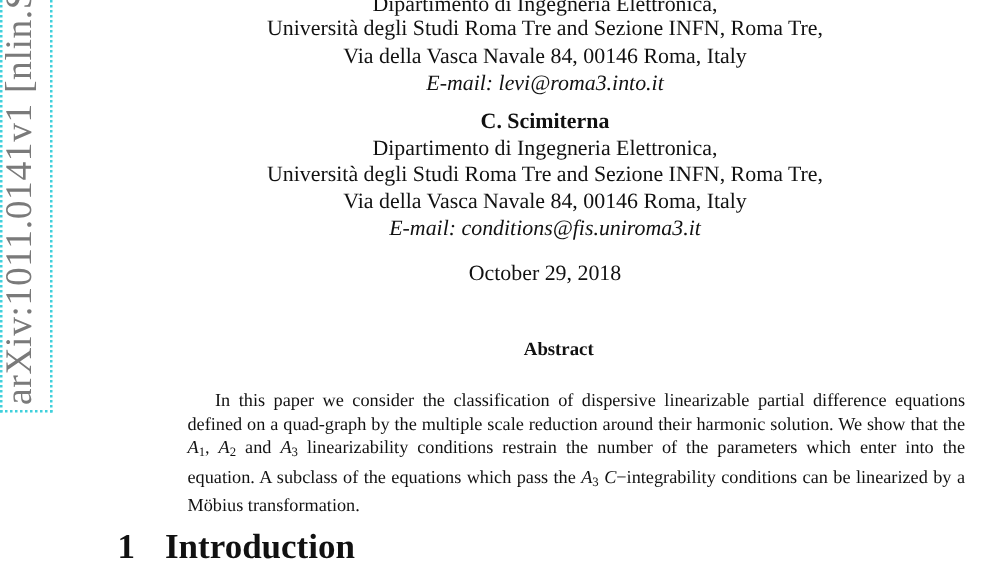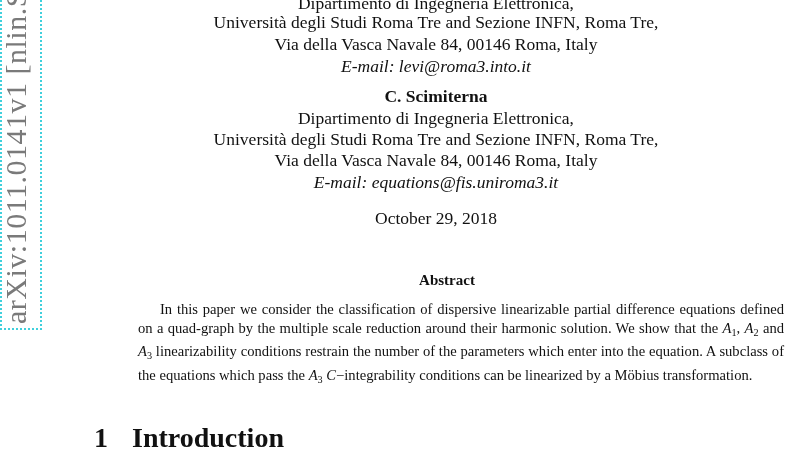--- a/index.html
+++ b/index.html
@@ -22,21 +22,21 @@
   }
   .center { position:absolute; left:0; width:900px; text-align:center; font-family:"Liberation Serif",serif; font-size:17.5px; line-height:22px; }
   .affil { left:-14px; }
   .bold { font-weight:bold; }
   .ital { font-style:italic; }
   .abstract-title { position:absolute; left:0; width:894px; top:272px; text-align:center; font-family:"Liberation Serif",serif; font-weight:bold; font-size:15px; }
   .abstract-body {
     position:absolute; left:138px; width:646px; top:300px;
     font-family:"Liberation Serif",serif; font-size:14.6px; line-height:18.6px; text-align:justify;
   }
-  .abstract-body p { margin:0; text-indent:22px; text-align-last:left; }
+  .abstract-body p { margin:12px; text-indent:22px; text-align-last:left; }
   .section {
     position:absolute; left:94px; top:422px; font-family:"Liberation Serif",serif;
     font-weight:bold; font-size:28px;
   }
   .section .num { display:inline-block; width:38px; }
   sub { font-size:70%; vertical-align:-3px; }
 </style>
 </head>
 <body>
 
@@ -51,21 +51,21 @@
   <span>E-mail:</span>
   <span>levi@roma3.into.it</span>
 </div>
 
 <div class="center affil bold" style="top:85px;">C. Scimiterna</div>
 <div class="center affil" style="top:107px;">Dipartimento di Ingegneria Elettronica,</div>
 <div class="center affil" style="top:128px;">Università degli Studi Roma Tre and Sezione INFN, Roma Tre,</div>
 <div class="center affil" style="top:149px;">Via della Vasca Navale 84, 00146 Roma, Italy</div>
 <div class="center affil ital" style="top:171px;">
   <span>E-mail:</span>
-  <span>equations@fis.uniroma3.it</span>
+  <span>conditions@fis.uniroma3.it</span>
 </div>
 
 <div class="center affil" style="top:207px;">October 29, 2018</div>
 
 <div class="abstract-title">Abstract</div>
 
 <div class="abstract-body">
   <p><span>In this paper we consider the classification of dispersive linearizable partial difference equations defined on a quad-graph by the multiple scale reduction around their harmonic solution. We show that the </span><i>A</i><sub>1</sub><span>, </span><i>A</i><sub>2</sub><span> and </span><i>A</i><sub>3</sub><span> linearizability conditions restrain the number of the parameters which enter into the equation.  A subclass of the equations which pass the </span><i>A</i><sub>3</sub><i> C</i><span>−integrability conditions can be linearized by a Möbius transformation.</span></p>
 </div>
 

